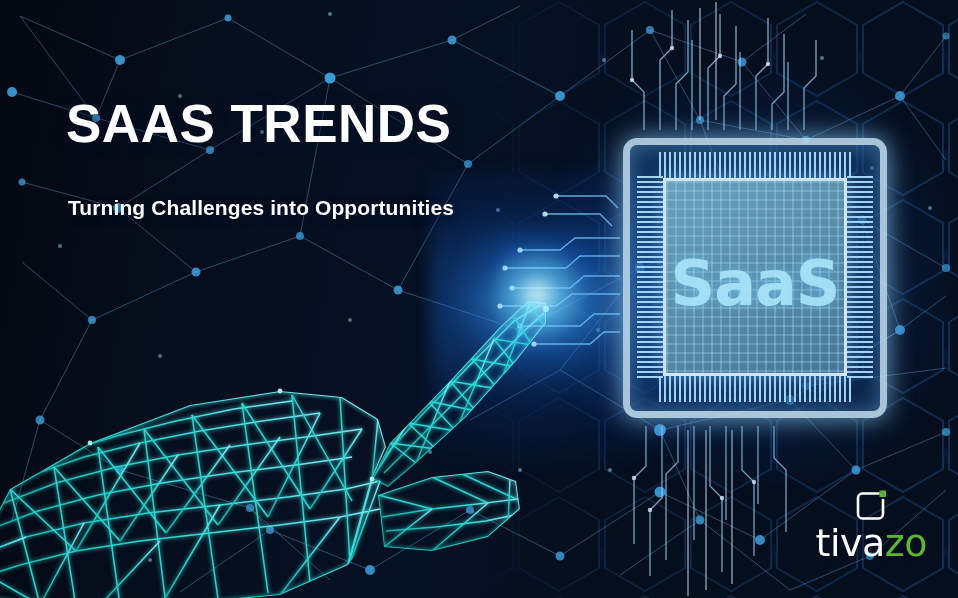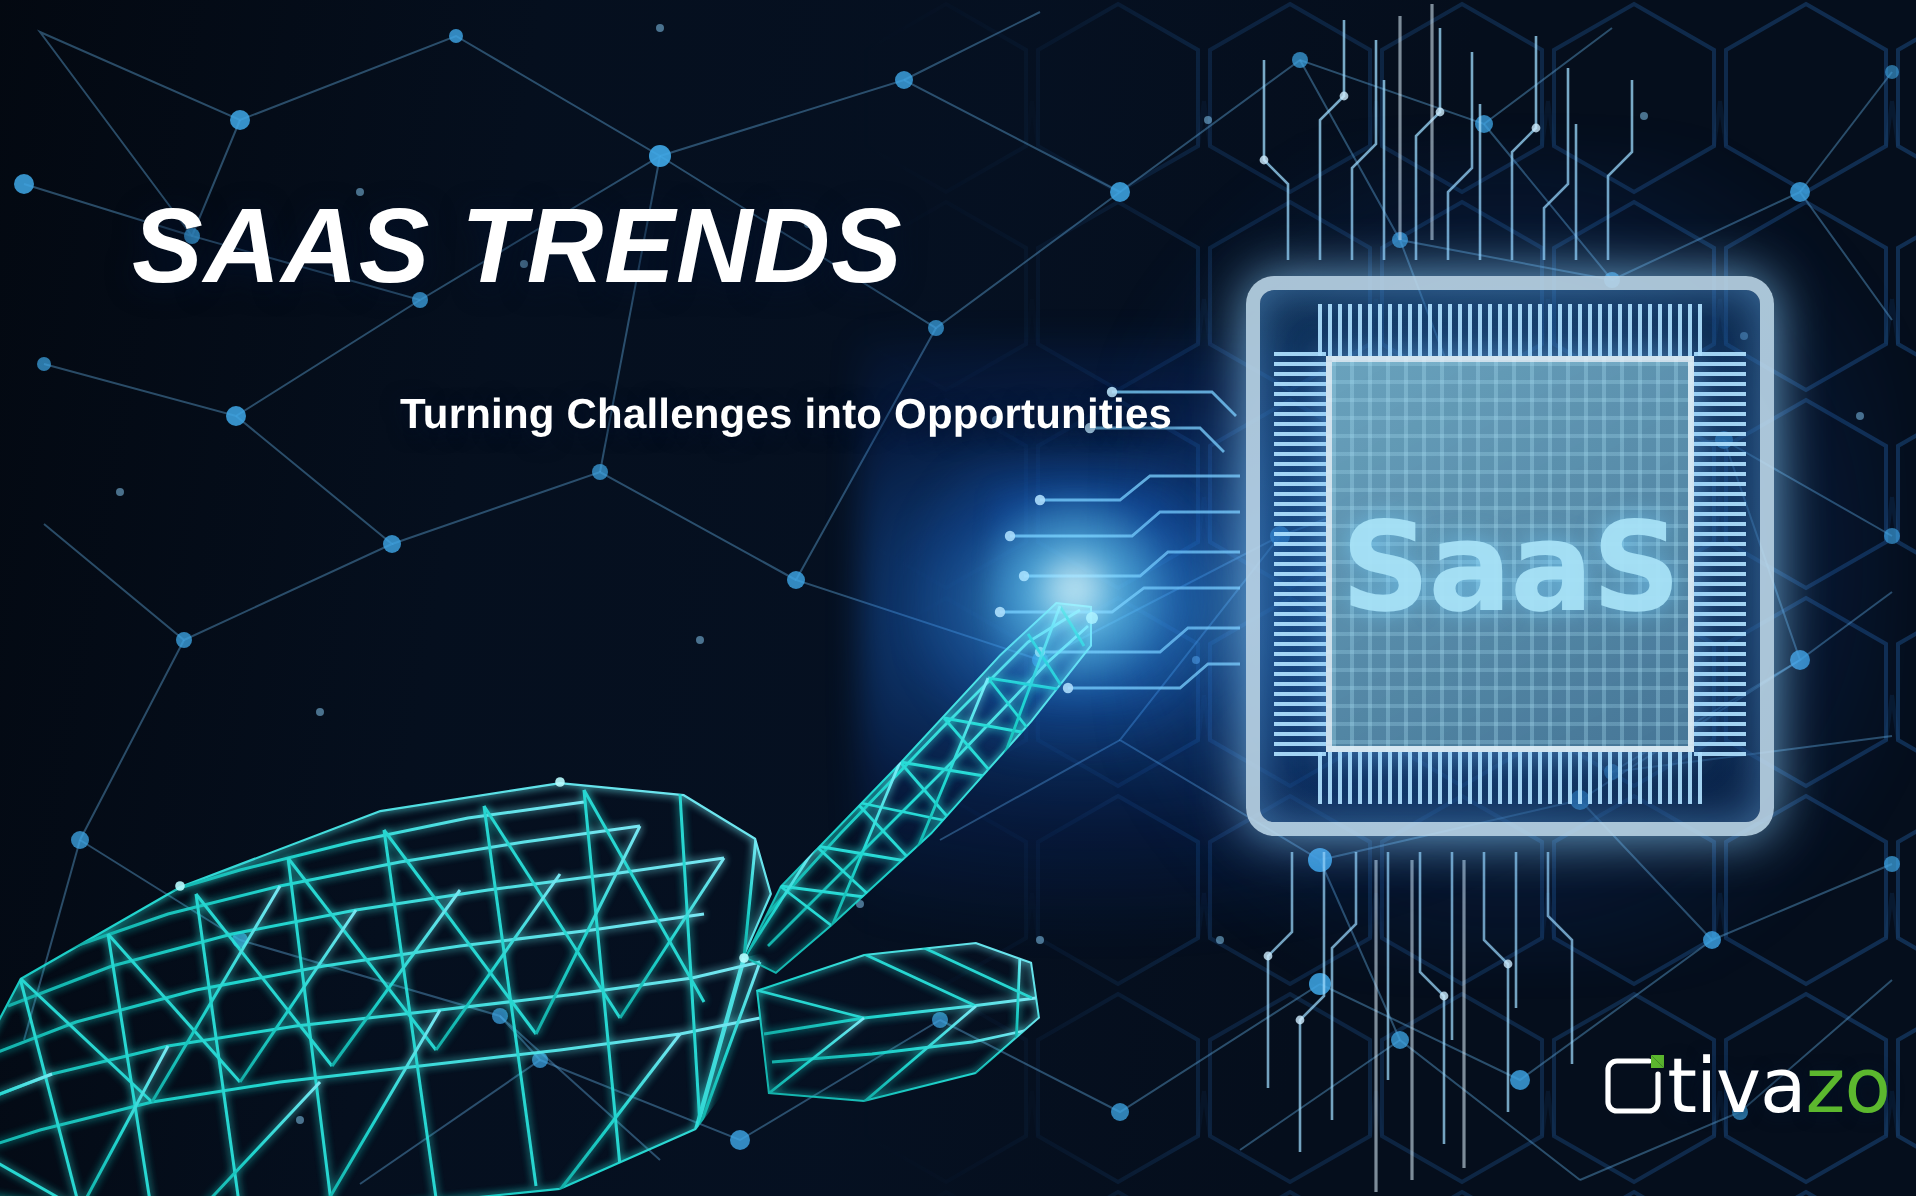--- a/index.html
+++ b/index.html
@@ -140,38 +140,37 @@
     width: 520px;
   }
   .title {
     margin: 0;
     font-size: 53px;
     font-weight: 700;
     letter-spacing: 0.5px;
     color: #ffffff;
     line-height: 1.04;
     text-shadow: 0 2px 14px rgba(0,18,45,0.75);
-    font-style: italic;
   }
   .subtitle {
     margin: 45px 0 0 2px;
     font-size: 21px;
     font-weight: 700;
     color: #ffffff;
     letter-spacing: 0.1px;
     text-shadow: 0 2px 10px rgba(0,18,45,0.8);
-    text-align: right;
   }
 
   
   #logo {
     position: absolute;
-    right: 13px; bottom: 36px;
+    right: 31px; bottom: 36px;
     display: flex;
     align-items: center;
+    flex-direction: column;
   }
   .logo-mark { width: 34px; height: 36px; display: block; }
   .logo-word {
     font-size: 38px;
     font-weight: 400;
     letter-spacing: -0.5px;
     line-height: 1;
     font-family: "DejaVu Sans", sans-serif;
     text-shadow: 0 1px 8px rgba(0,20,45,0.8);
   }

